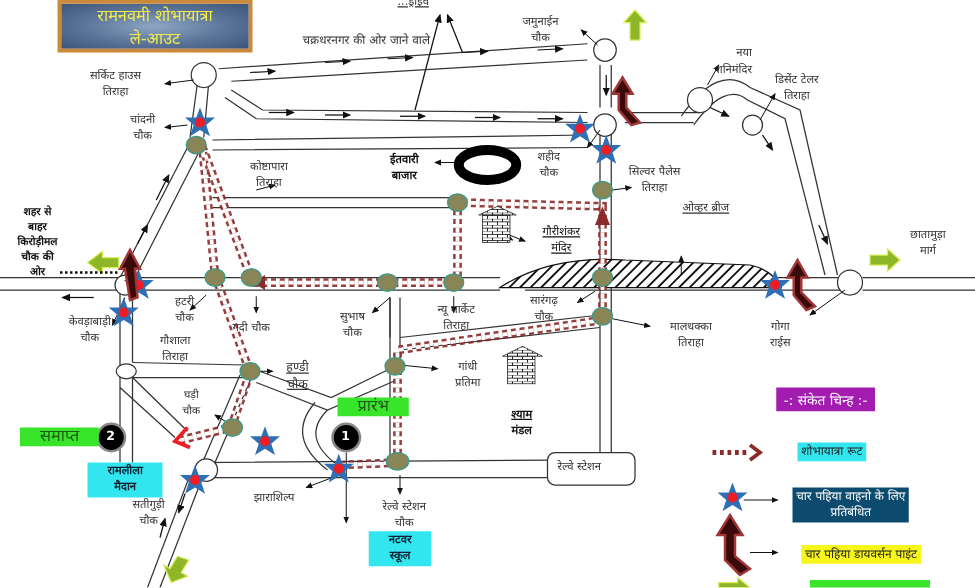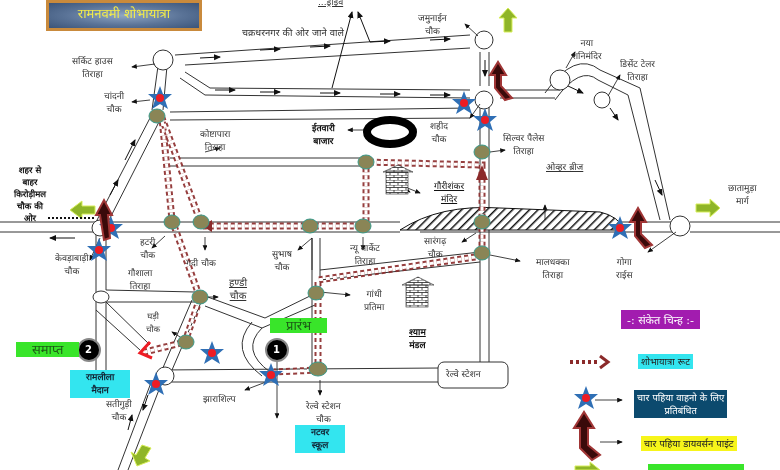--- a/index.html
+++ b/index.html
@@ -2,21 +2,21 @@
 <html><head>
 <meta charset="utf-8">
 <style>
   html, body { margin:0; padding:0; background:#ffffff; }
   body { width:780px; height:470px; overflow:hidden; position:relative;
          font-family:"DejaVu Sans", sans-serif; }
   #map { position:absolute; left:0; top:0; width:780px; height:470px; }
   .lbl { position:absolute; font-size:9px; color:#333; text-align:center; line-height:13px;
          font-family:"DejaVu Sans", sans-serif; white-space:nowrap; }
   .lbl.bold { font-weight:bold; color:#111; }
-  .title-box { position:absolute; left:46px; top:0; width:156px; height:31px;
+  .title-box { position:absolute; left:46px; top:0; width:156px; height:42px;
     background:radial-gradient(ellipse at center, #8fa6c4 0%, #5a7397 55%, #3b5478 100%);
     border:3px solid #c98a3c; box-sizing:border-box; text-align:center;
     color:#f3ec4a; font-size:13px; line-height:18px; padding-top:2px; }
   .tag { position:absolute; font-size:10px; padding:1px 16px; line-height:13px; white-space:nowrap; text-align:center; }
   .tag.green { background:#39e52a; color:#1c5a16; font-size:13px; }
   .tag.cyan { background:#33e5ef; color:#123; font-weight:bold; font-size:9px; }
   .legend-title { position:absolute; left:621px; top:310px; background:#a21caf; color:#fff;
     font-size:11px; padding:2px 6px; }
   .leg-text { position:absolute; font-size:9.5px; padding:1px 3px; line-height:13px; white-space:nowrap; text-align:center; }
   .leg-text.cyan { background:#33e5ef; color:#222; }
@@ -272,29 +272,30 @@
   <g stroke="#8b2a2a" stroke-width="4" fill="none">
     <line x1="570" y1="362" x2="600" y2="362" stroke-dasharray="3 3"></line>
     <path d="M600 356 L608 362 L600 368" stroke-width="3"></path>
   </g>
   <line x1="595" y1="400" x2="622" y2="400" stroke="#111" stroke-width="0.8" marker-end="url(#ah)"></line>
   <line x1="600" y1="442" x2="622" y2="442" stroke="#111" stroke-width="0.8" marker-end="url(#ah)"></line>
 </svg>
 
 <div class="title-box">
   <div>रामनवमी शोभायात्रा</div>
+  <div>ले-आउट</div>
 </div>
 
 <div class="lbl" style="left:318px;top:-4px;text-decoration:underline;">...ड्राइव</div>
 <div class="lbl" style="left:242px;top:26px;font-size:9.5px;">चक्रधरनगर की ओर जाने वाले</div>
 <div class="lbl" style="left:418px;top:12px;">
     <div>जमुनाईन</div>
     <div>चौक</div>
   </div>
-<div class="lbl" style="left:572px;top:37px;">
+<div class="lbl" style="left:572px;top:37px;text-align:right;">
     <div>नया</div>
     <div>शनिमंदिर</div>
   </div>
 <div class="lbl" style="left:620px;top:58px;">
     <div>डिसेंट टेलर</div>
     <div>तिराहा</div>
   </div>
 <div class="lbl" style="left:72px;top:55px;">
     <div>सर्किट हाउस</div>
     <div>तिराहा</div>
@@ -361,21 +362,21 @@
     <div>चौक</div>
   </div>
 <div class="lbl" style="left:536px;top:256px;">
     <div>मालधक्का</div>
     <div>तिराहा</div>
   </div>
 <div class="lbl" style="left:616px;top:256px;">
     <div>गोगा</div>
     <div>राईस</div>
   </div>
-<div class="lbl" style="left:229px;top:276px;font-size:10px;text-decoration:underline;">
+<div class="lbl" style="left:229px;top:288px;font-size:10px;text-decoration:underline;">
     <div>हण्डी</div>
     <div>चौक</div>
   </div>
 <div class="lbl" style="left:364px;top:288px;">
     <div>गांधी</div>
     <div>प्रतिमा</div>
   </div>
 <div class="lbl bold" style="left:409px;top:326px;">
     <div style="text-decoration:underline;">श्याम</div>
     <div>मंडल</div>

